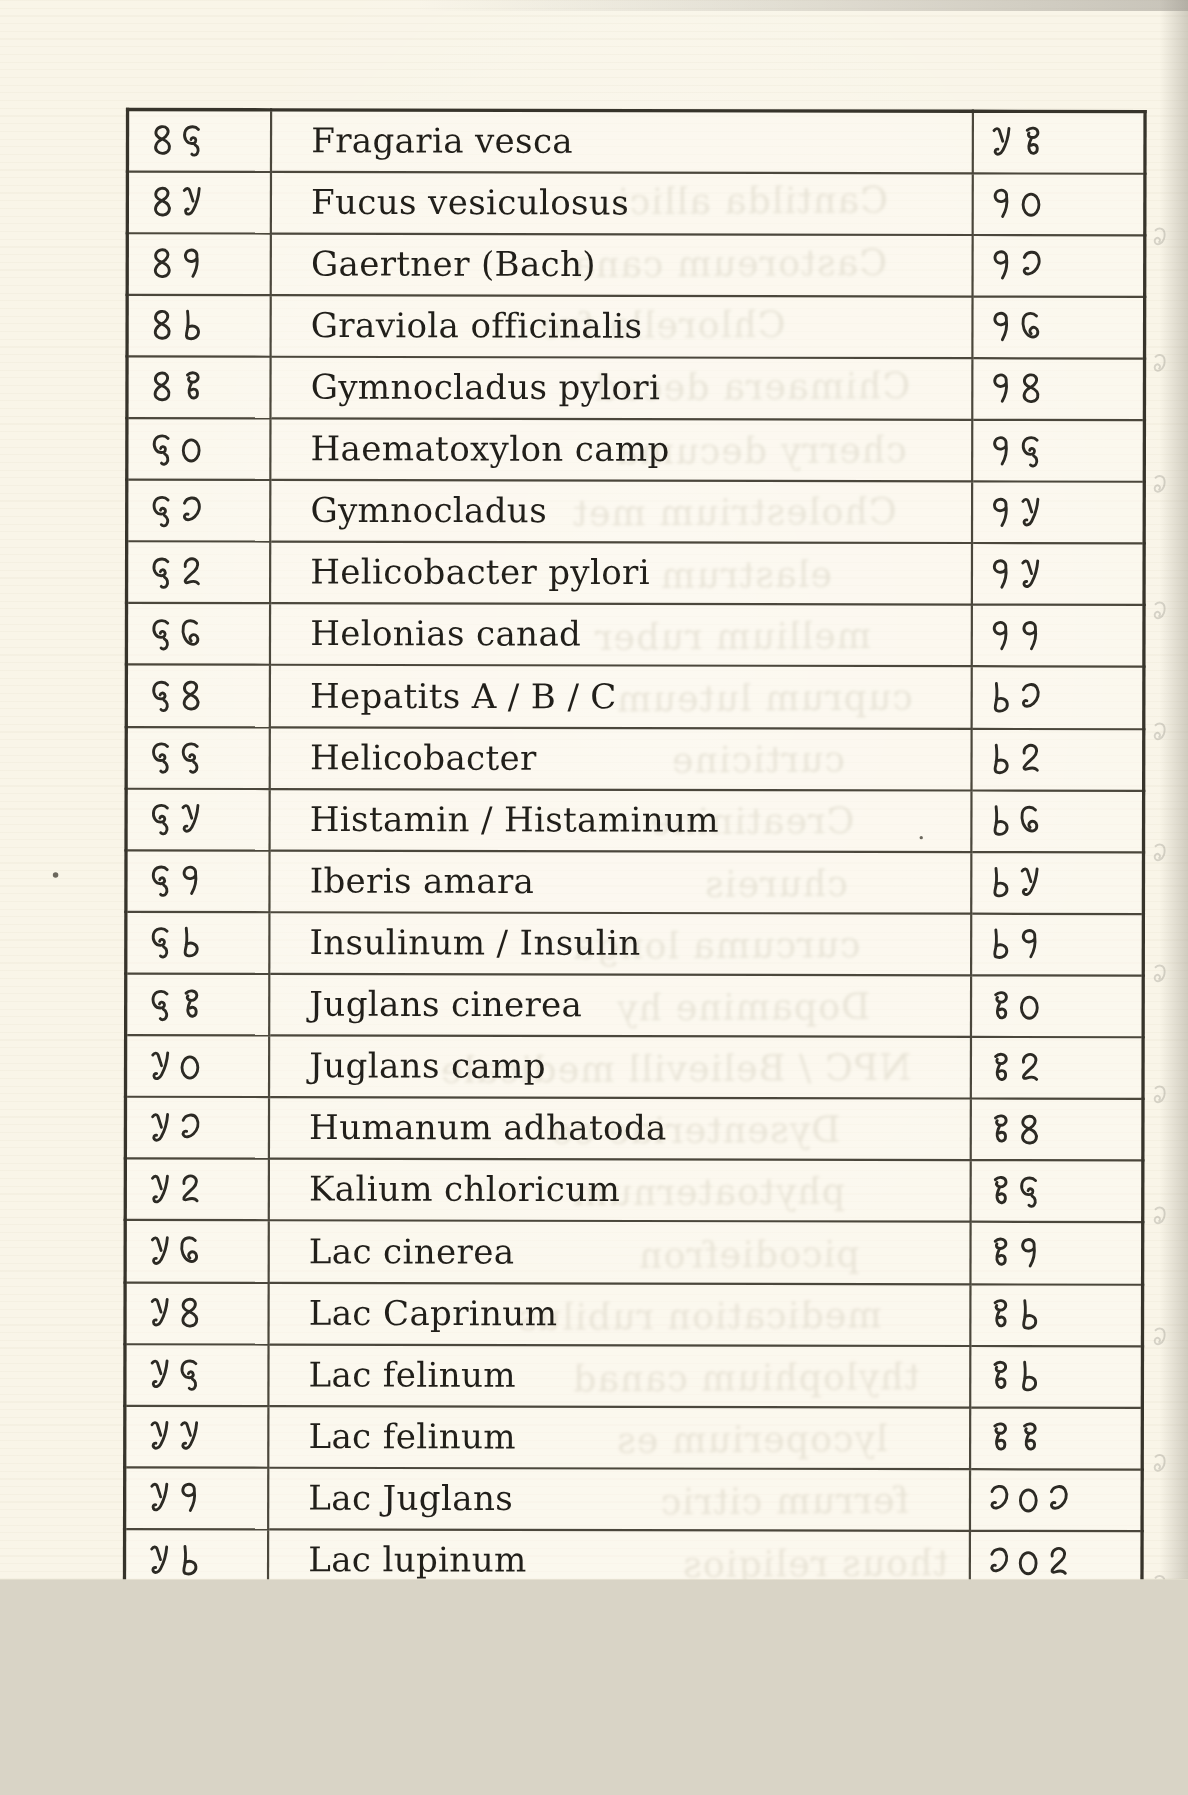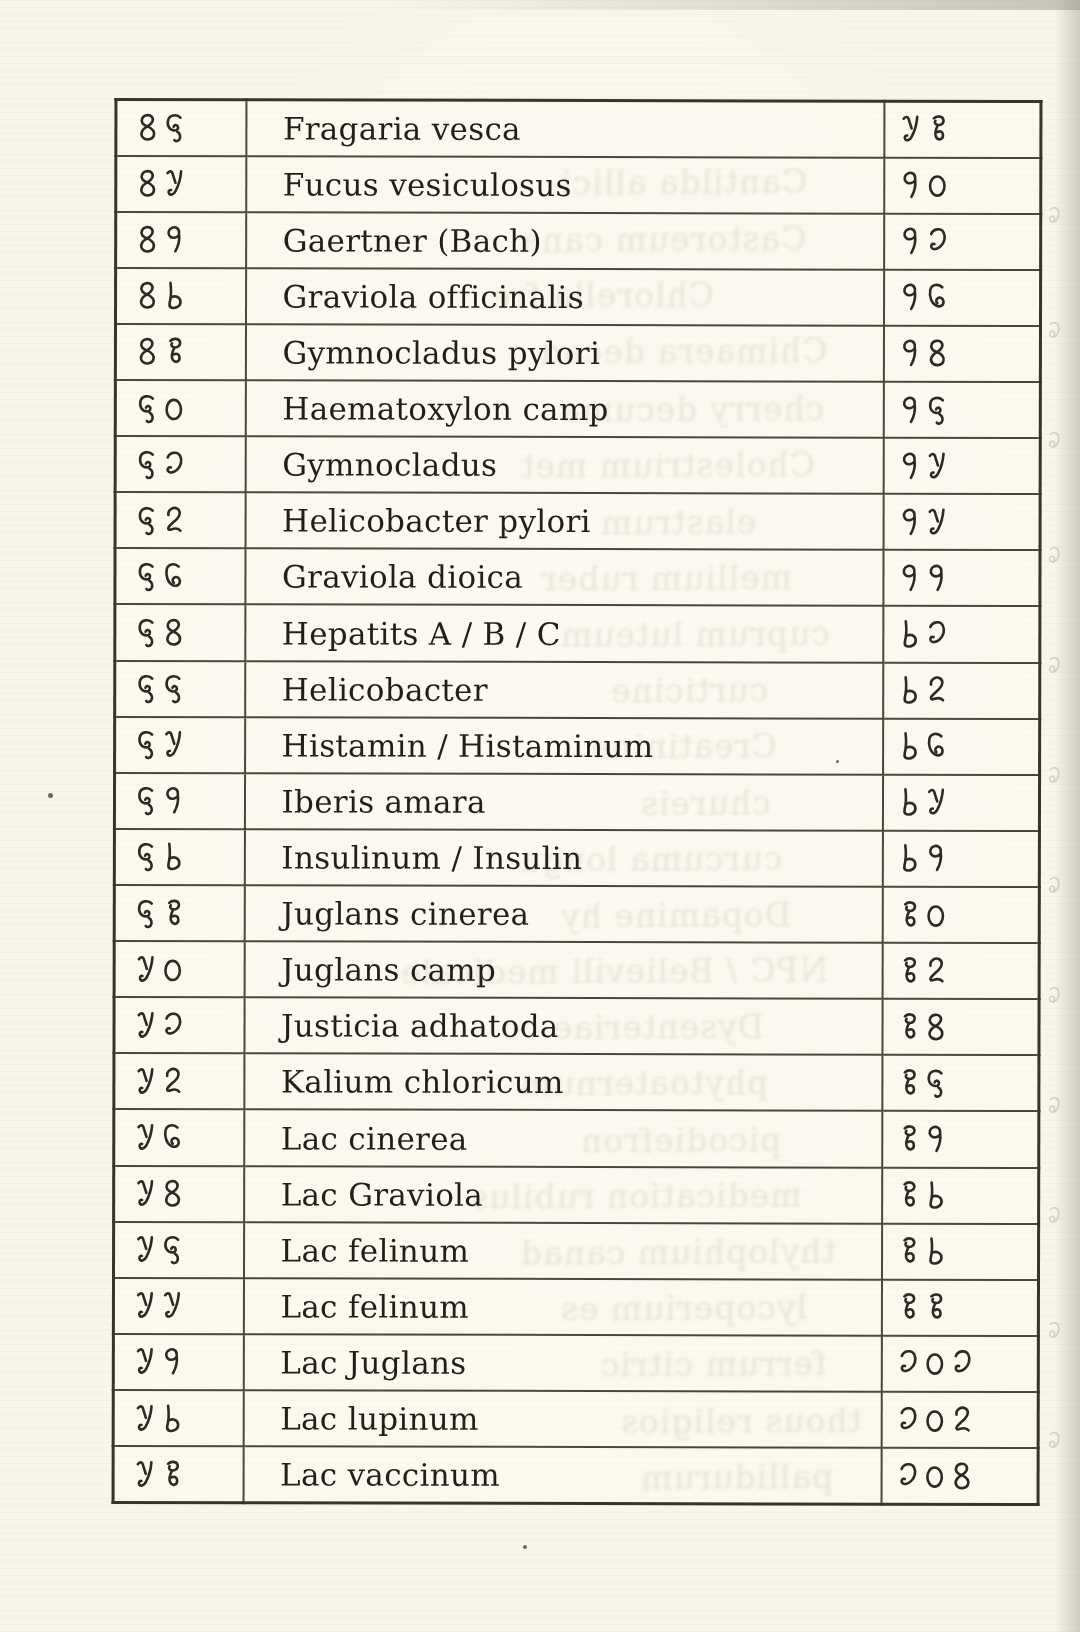--- a/index.html
+++ b/index.html
@@ -1,18 +1,18 @@
 <!DOCTYPE html>
 <html><head>
 <meta charset="utf-8">
 <style>
   html,body{margin:0;padding:0;background:#d9d4c6;}
   .page{
     position:relative;
-    width:1080px;height:1632px;
+    width:1080px;height:1436px;
     background:#f9f5e8;
     overflow:hidden;
     font-family:"DejaVu Serif","Liberation Serif",serif;
   }
   .texture{
     position:absolute;inset:0;z-index:1;pointer-events:none;
     background:
       repeating-linear-gradient(180deg, rgba(205,196,170,.10) 0 1px, rgba(0,0,0,0) 1px 7px),
       radial-gradient(ellipse at 55% 40%, rgba(255,255,255,.35) 0%, rgba(255,255,255,0) 60%);
   }
@@ -362,21 +362,21 @@
           <td class="cell-serial">
             <div class="digits">
               <svg viewBox="0 0 60 80">
                 <use href="#bn5"></use>
               </svg>
               <svg viewBox="0 0 60 80">
                 <use href="#bn3"></use>
               </svg>
             </div>
           </td>
-          <td class="cell-name"><span class="remedy-name">Graviola dioica</span></td>
+          <td class="cell-name"><span class="remedy-name">Helonias canad</span></td>
           <td class="cell-page">
             <div class="digits">
               <svg viewBox="0 0 60 80">
                 <use href="#bn7"></use>
               </svg>
               <svg viewBox="0 0 60 80">
                 <use href="#bn7"></use>
               </svg>
             </div>
           </td>
@@ -546,21 +546,21 @@
           <td class="cell-serial">
             <div class="digits">
               <svg viewBox="0 0 60 80">
                 <use href="#bn6"></use>
               </svg>
               <svg viewBox="0 0 60 80">
                 <use href="#bn1"></use>
               </svg>
             </div>
           </td>
-          <td class="cell-name"><span class="remedy-name">Justicia adhatoda</span></td>
+          <td class="cell-name"><span class="remedy-name">Humanum adhatoda</span></td>
           <td class="cell-page">
             <div class="digits">
               <svg viewBox="0 0 60 80">
                 <use href="#bn9"></use>
               </svg>
               <svg viewBox="0 0 60 80">
                 <use href="#bn4"></use>
               </svg>
             </div>
           </td>
@@ -615,21 +615,21 @@
           <td class="cell-serial">
             <div class="digits">
               <svg viewBox="0 0 60 80">
                 <use href="#bn6"></use>
               </svg>
               <svg viewBox="0 0 60 80">
                 <use href="#bn4"></use>
               </svg>
             </div>
           </td>
-          <td class="cell-name"><span class="remedy-name">Lac Graviola</span></td>
+          <td class="cell-name"><span class="remedy-name">Lac Caprinum</span></td>
           <td class="cell-page">
             <div class="digits">
               <svg viewBox="0 0 60 80">
                 <use href="#bn9"></use>
               </svg>
               <svg viewBox="0 0 60 80">
                 <use href="#bn8"></use>
               </svg>
             </div>
           </td>

